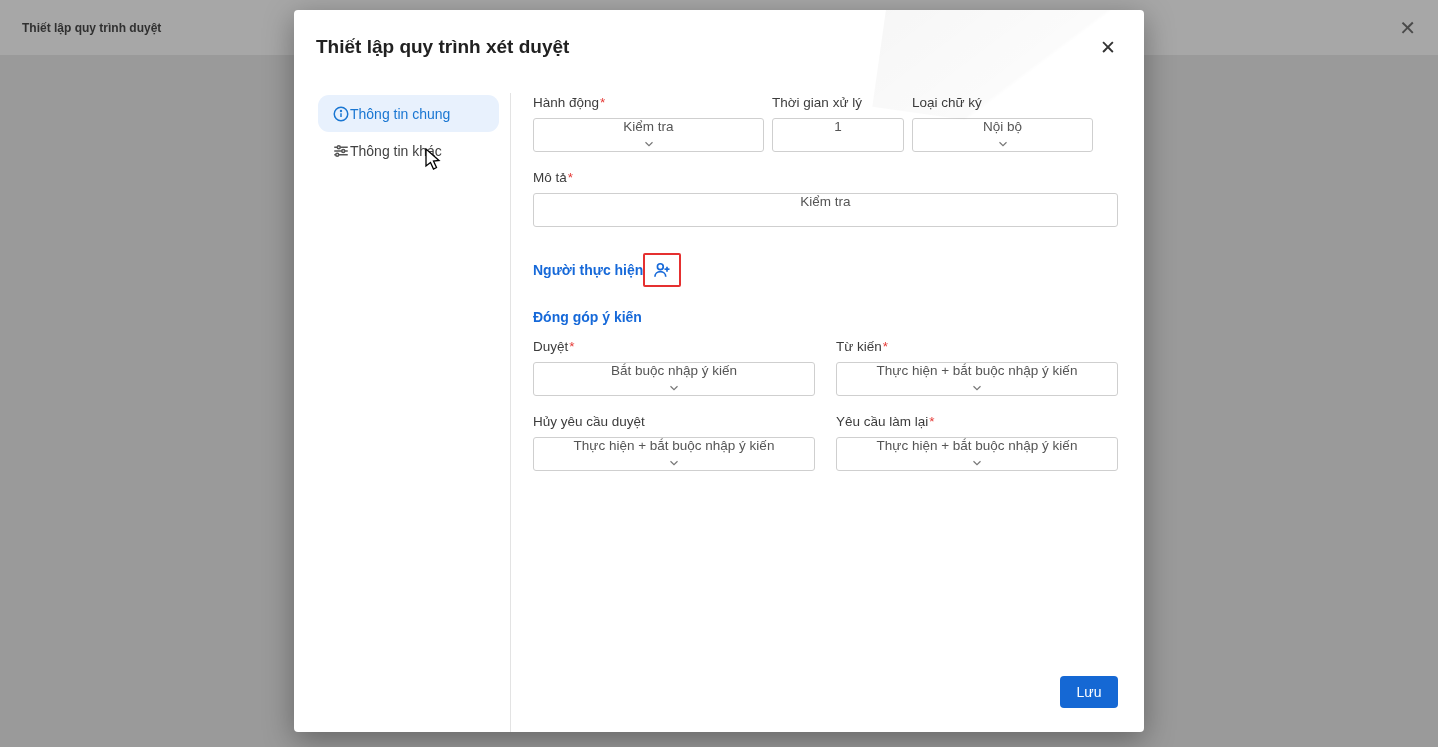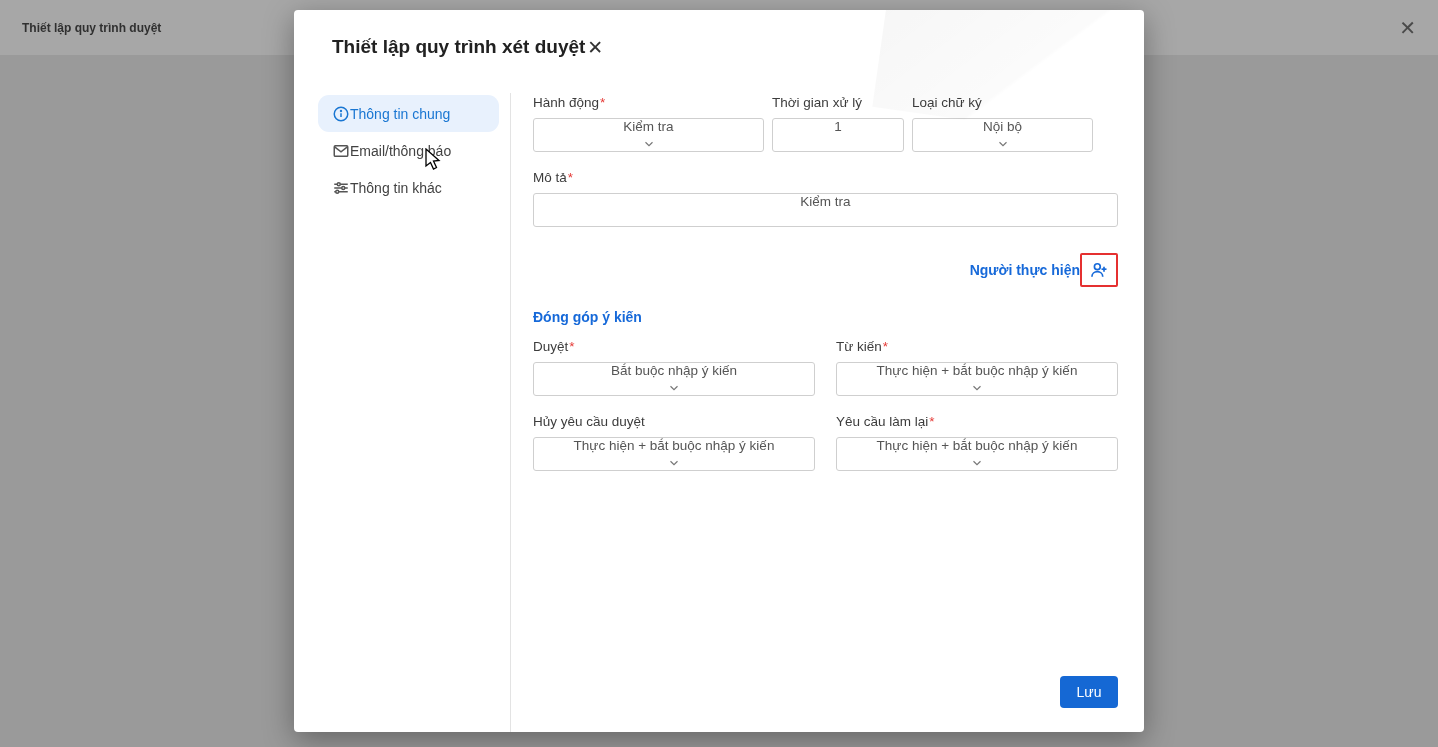--- a/index.html
+++ b/index.html
@@ -29,21 +29,21 @@
     overflow: hidden;
   }
   .watermark {
     position: absolute; right: -60px; top: -70px; width: 320px; height: 190px;
     background: linear-gradient(135deg, rgba(0,0,0,0.045) 0%, rgba(0,0,0,0.015) 55%, rgba(0,0,0,0) 56%);
     transform: rotate(8deg);
     pointer-events: none;
   }
   .modal-header {
     padding: 26px 26px 0 22px;
-    display: flex; align-items: flex-start; justify-content: flex-start; margin-left: 16px;
+    display: flex; align-items: flex-start; justify-content: space-between;
   }
   .modal-title { font-size: 19px; font-weight: bold; color: #212121; }
   .modal-close {
     background: none; border: none; font-size: 19px; color: #333;
     cursor: pointer; line-height: 1; padding: 2px;
   }
   .modal-body { display: flex; flex: 1; margin-top: 34px; min-height: 0; }
 
   
   .sidebar {
@@ -78,21 +78,21 @@
   }
   .box .chev { width: 14px; height: 14px; color: #777; flex: 0 0 14px; }
   .w-action { width: 231px; }
   .w-time { width: 132px; }
   .w-sign { width: 181px; }
   .w-full { width: 100%; }
   .w-half { width: 282px; }
   .gap21 { gap: 21px; }
 
   .section-row {
-    display: flex; align-items: center; justify-content: flex-end;
+    display: flex; align-items: center; justify-content: flex-start;
     margin-top: 8px; margin-bottom: 6px;
   }
   .section-title { font-size: 14px; font-weight: bold; color: #1669d9; }
   .add-person-btn {
     width: 38px; height: 34px; background: #fff;
     border: 2px solid #e53030; border-radius: 2px;
     display: flex; align-items: center; justify-content: center;
     cursor: pointer; color: #1669d9;
   }
 
@@ -141,29 +141,20 @@
     <aside class="sidebar">
       <div class="side-item active">
         <span class="s-icon">
           <svg viewBox="0 0 24 24" width="18" height="18" fill="none" stroke="currentColor" stroke-width="2">
             <circle cx="12" cy="12" r="9"></circle>
             <line x1="12" y1="11" x2="12" y2="16"></line>
             <circle cx="12" cy="8" r="0.6" fill="currentColor"></circle>
           </svg>
         </span>
         <span>Thông tin chung</span>
-      </div>
-      <div class="side-item">
-        <span class="s-icon">
-          <svg viewBox="0 0 24 24" width="18" height="18" fill="none" stroke="currentColor" stroke-width="2">
-            <rect x="3" y="5" width="18" height="14" rx="1.5"></rect>
-            <polyline points="3.5,6.5 12,13 20.5,6.5"></polyline>
-          </svg>
-        </span>
-        <span>Email/thông báo</span>
       </div>
       <div class="side-item">
         <span class="s-icon">
           <svg viewBox="0 0 24 24" width="18" height="18" fill="none" stroke="currentColor" stroke-width="2">
             <line x1="3" y1="7" x2="21" y2="7"></line>
             <circle cx="9" cy="7" r="2" fill="#fff"></circle>
             <line x1="3" y1="12" x2="21" y2="12"></line>
             <circle cx="15" cy="12" r="2" fill="#fff"></circle>
             <line x1="3" y1="17" x2="21" y2="17"></line>
             <circle cx="7" cy="17" r="2" fill="#fff"></circle>

